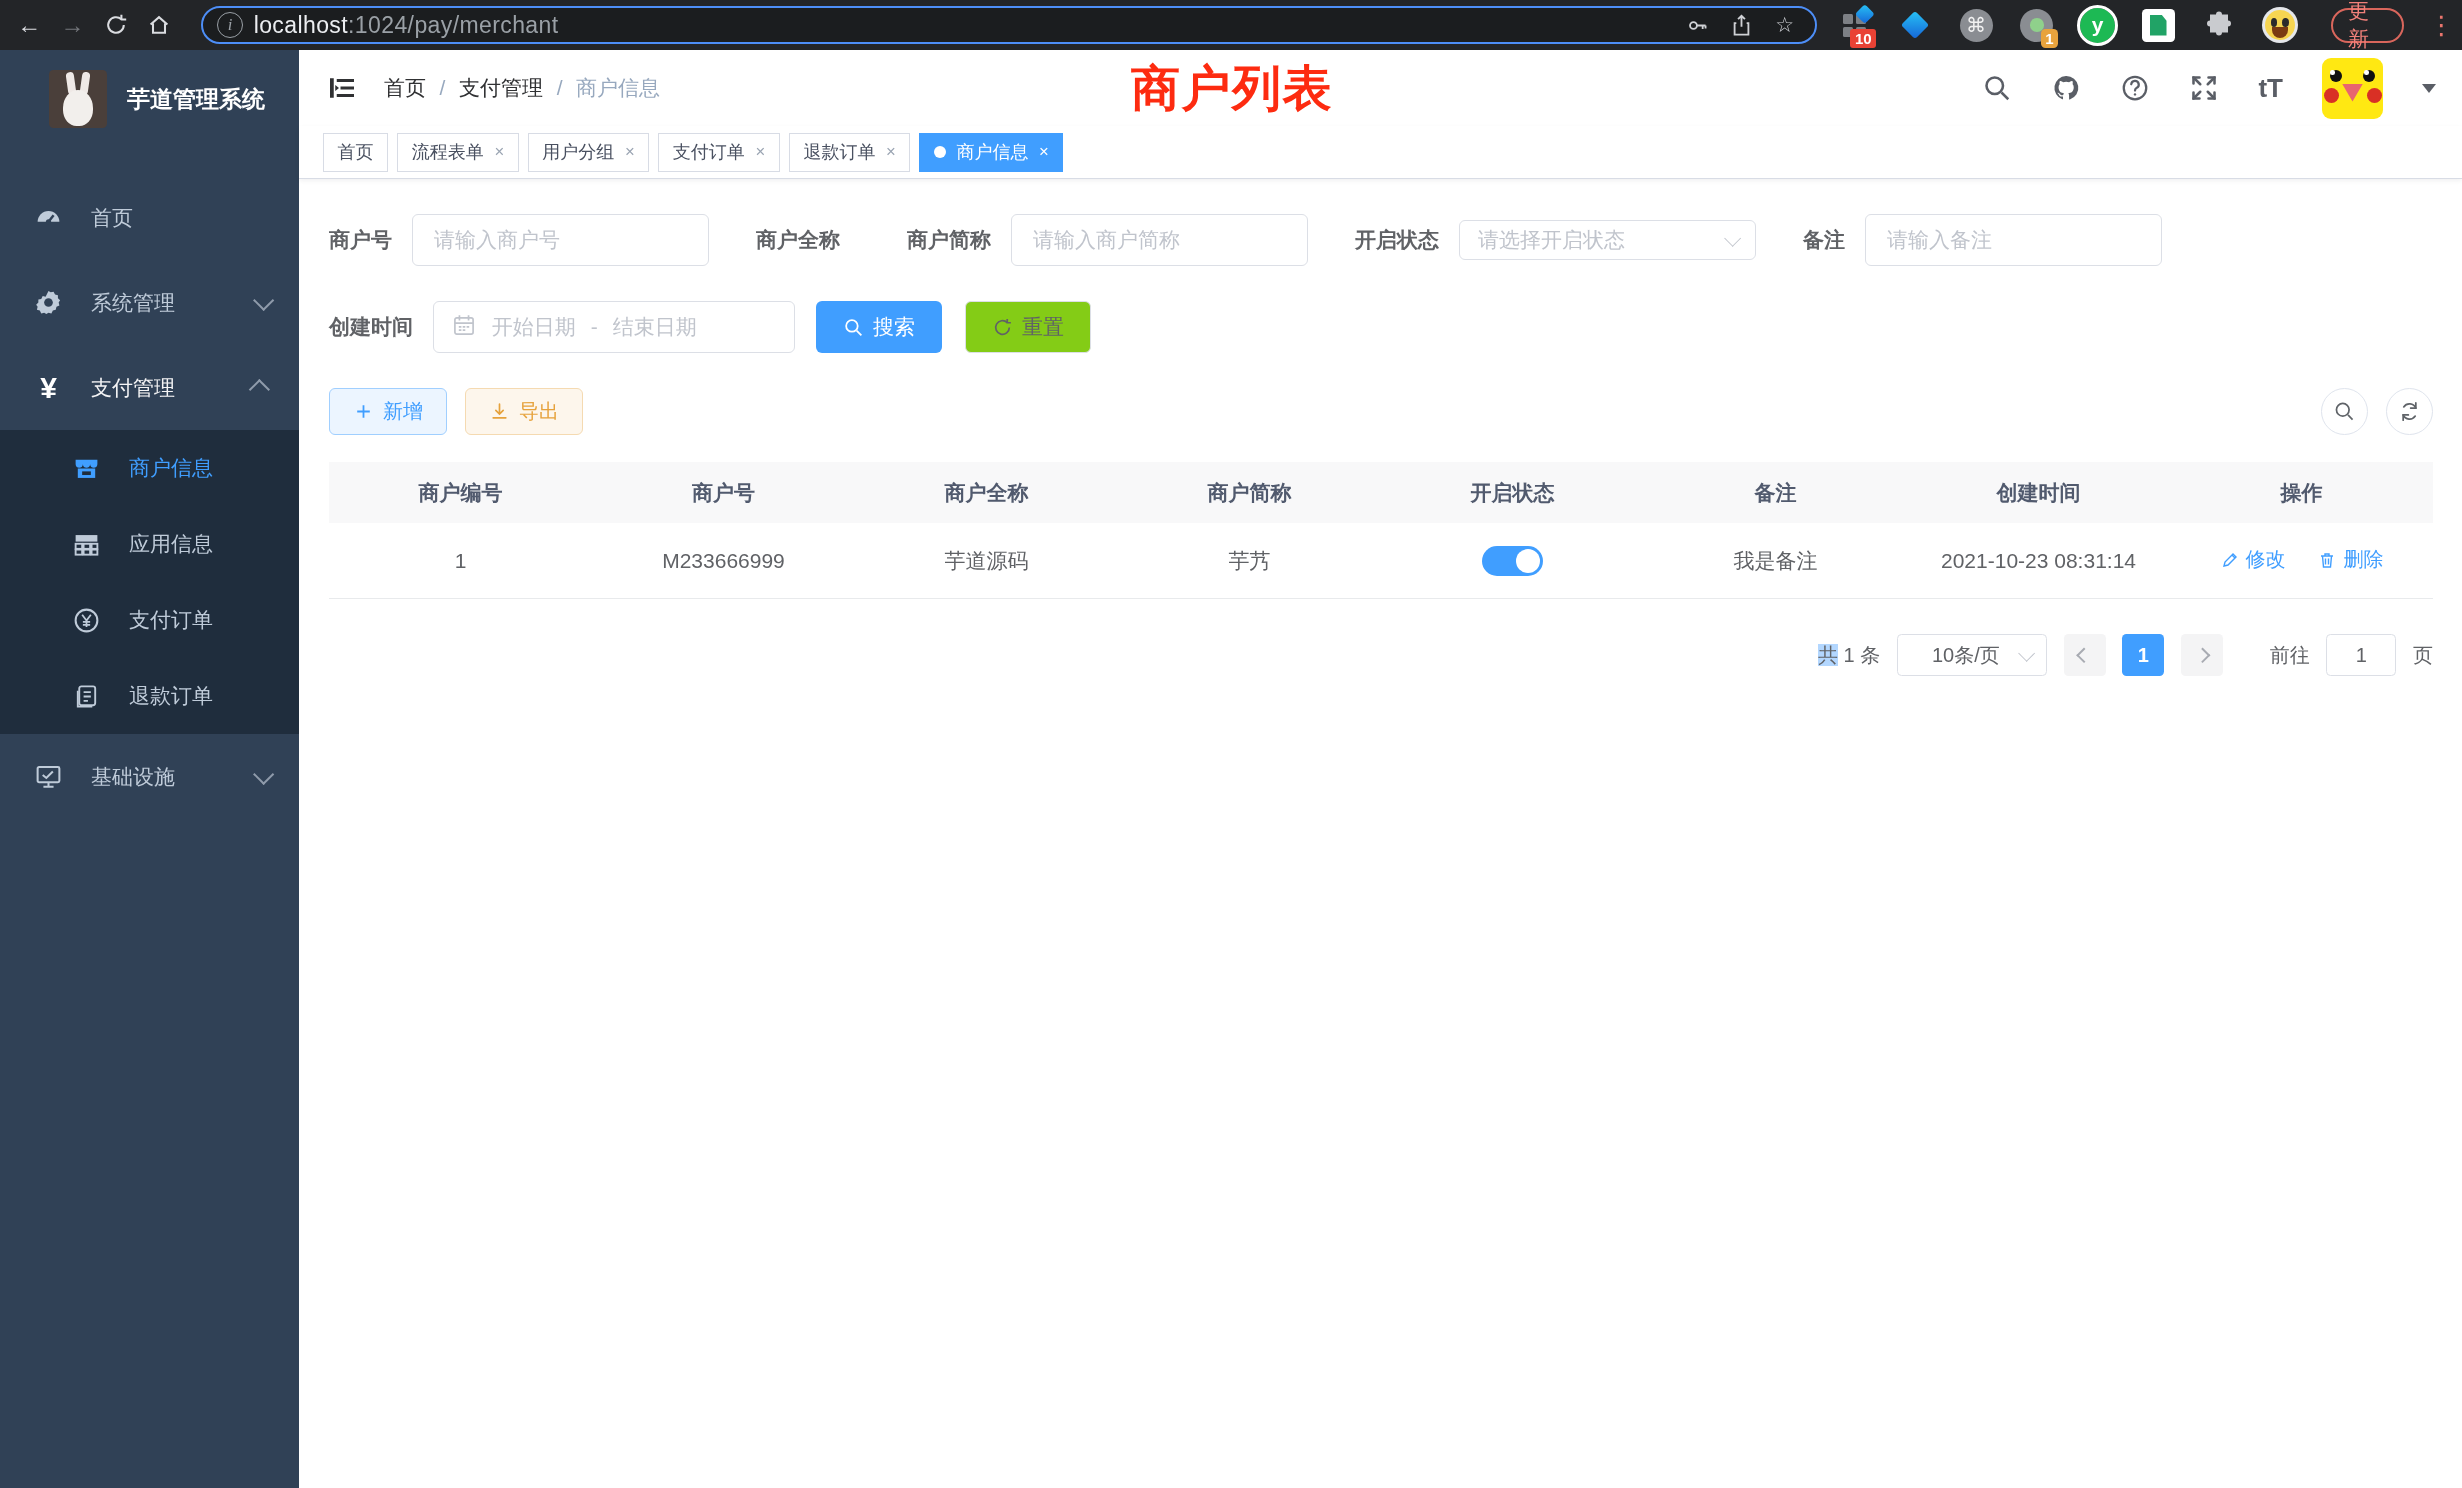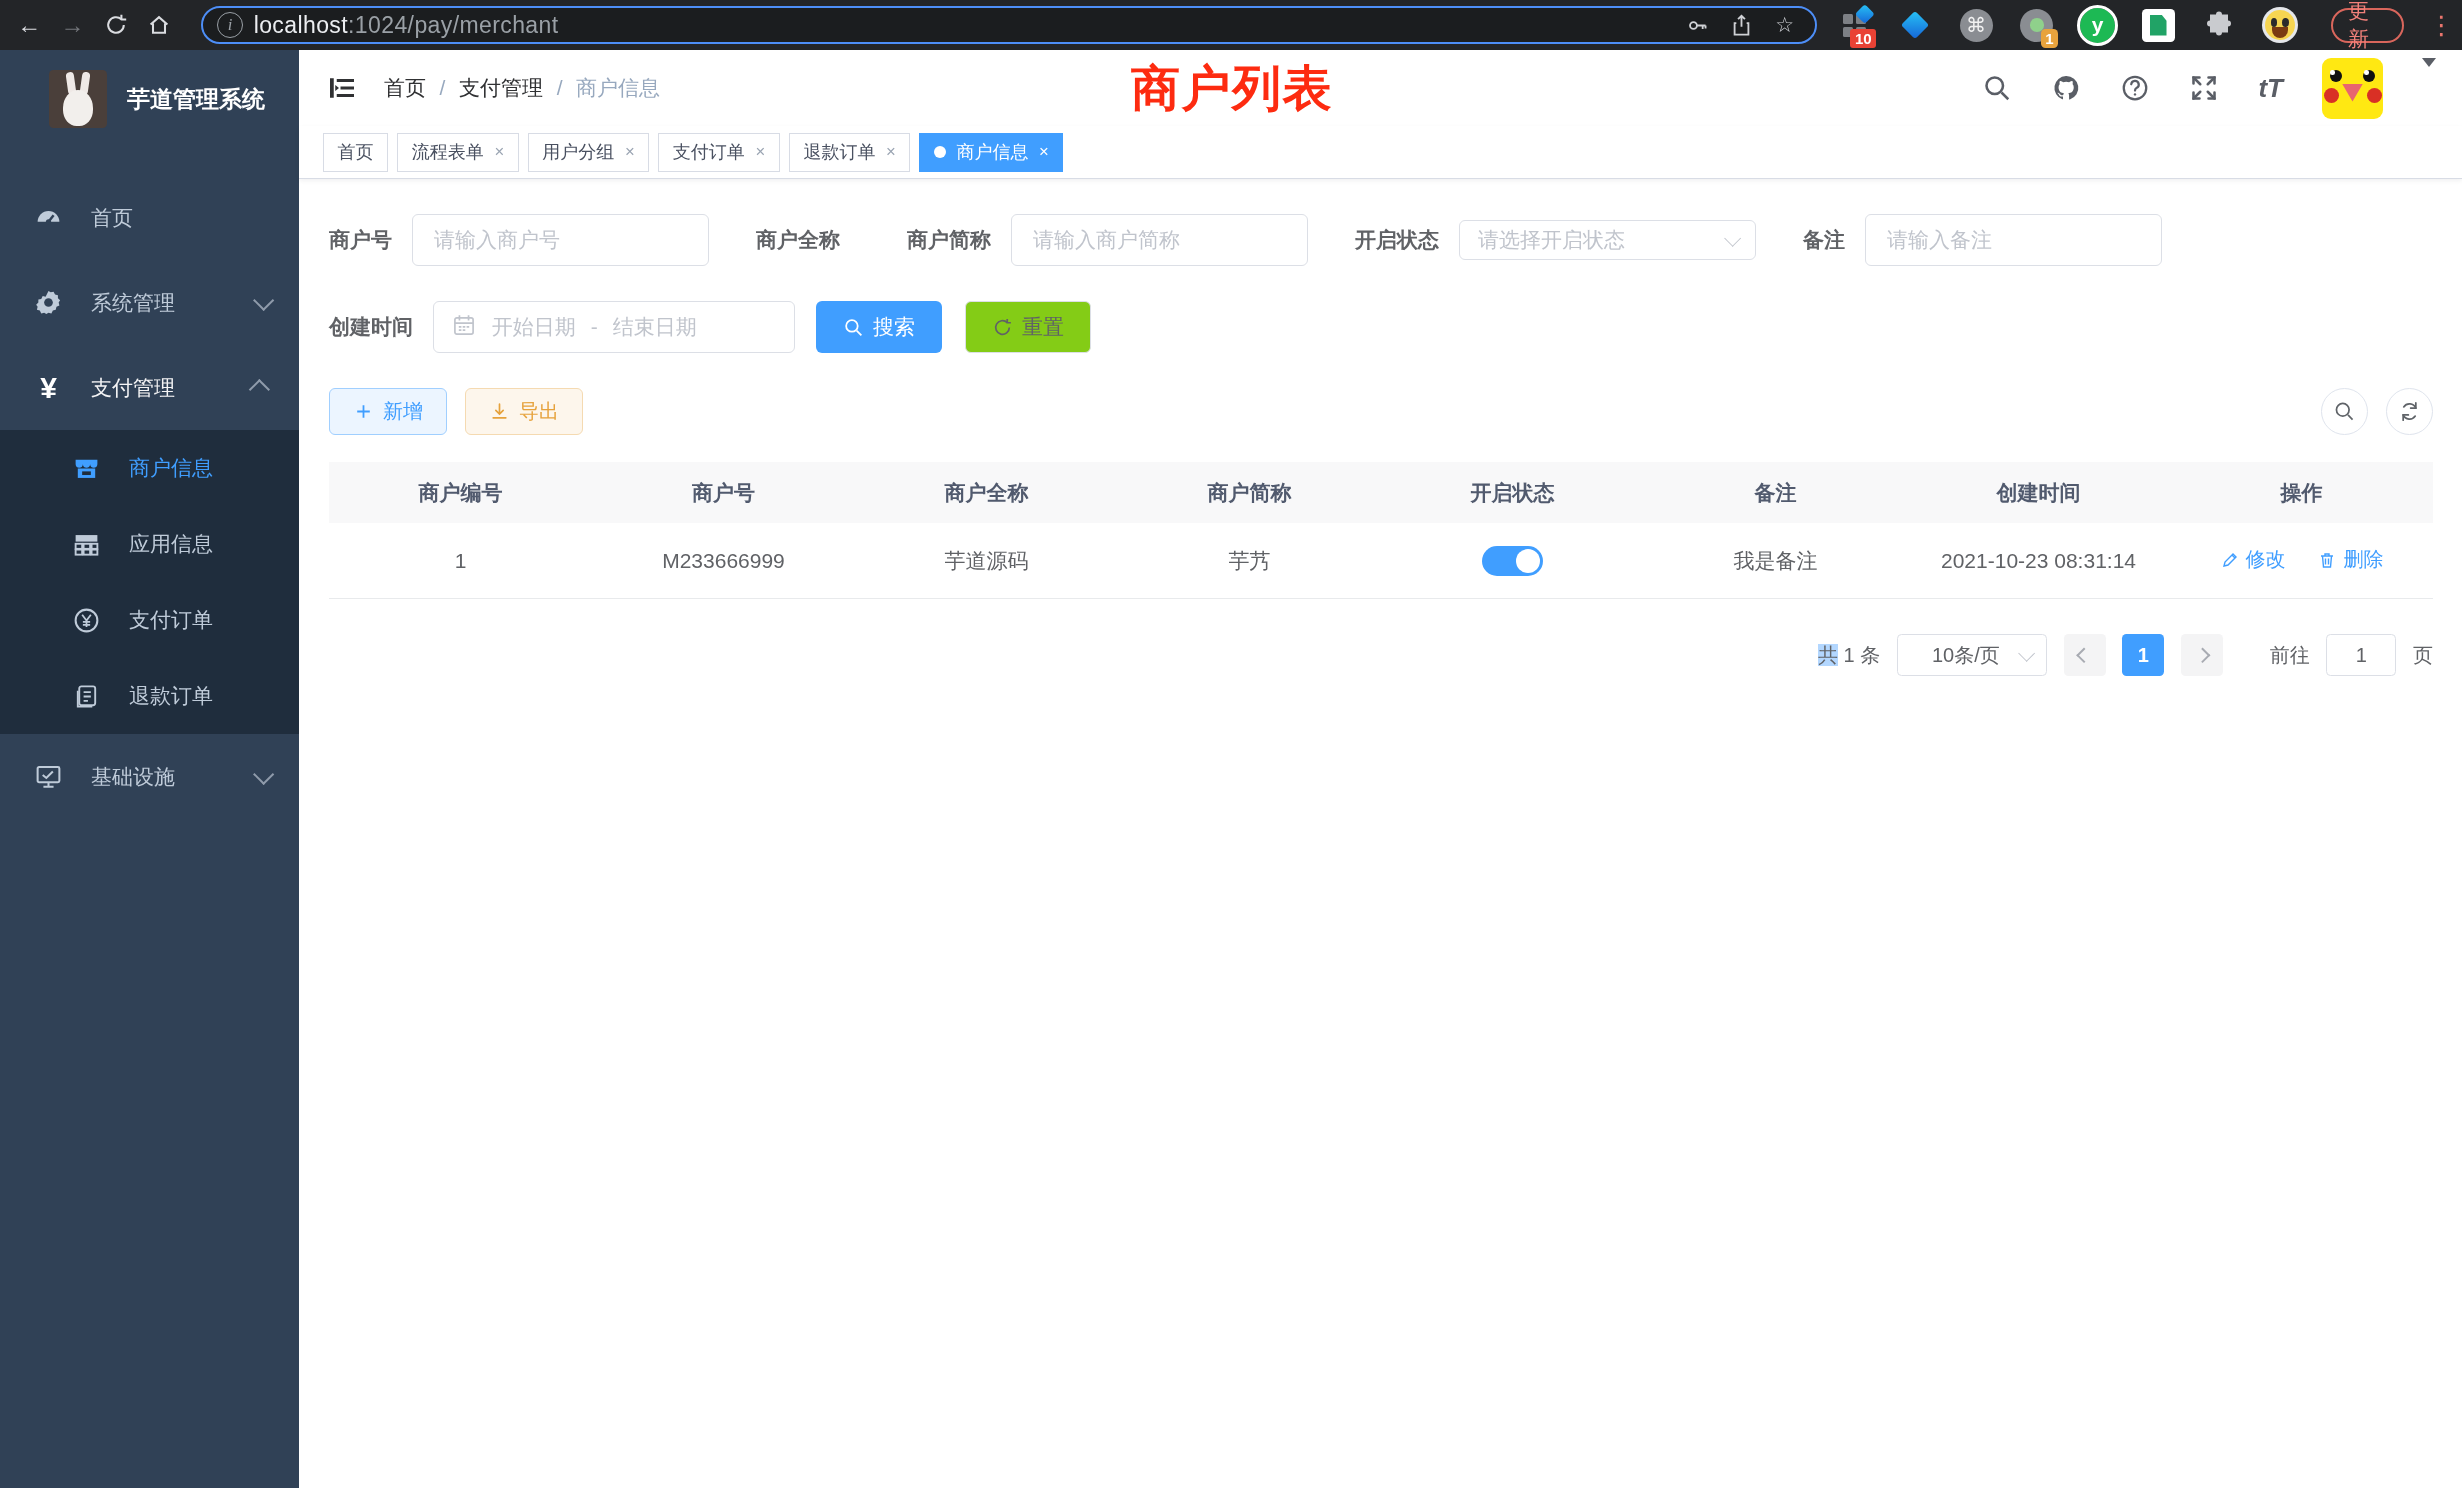--- a/index.html
+++ b/index.html
@@ -78,21 +78,21 @@
   .submenu .menu-item { height:76px; padding-left:70px; }
   .submenu .menu-item.active { color:#409eff; }
   .submenu .menu-item.active .mi { color:#409eff; }
 
   .main { flex:1; display:flex; flex-direction:column; min-width:0; background:#fff; }
   .app-header { height:76px; display:flex; align-items:center; padding:0 26px; flex-shrink:0; }
   .collapse-btn { width:33px; height:33px; color:#303133; display:flex; align-items:center; justify-content:center;}
   .collapse-btn svg { width:30px; height:30px; }
   .breadcrumb { display:flex; align-items:center; gap:13.6px; margin-left:26px; font-size:21px; }
   .bc-dark { color:#303133; } .bc-sep { color:#97a8be; } .bc-muted { color:#97a8be; }
-  .hdr-right { margin-left:auto; display:flex; gap:39px; color:#5a5e66;font-style:italic; }
+  .hdr-right { margin-left:auto; display:flex; align-items:center; gap:39px; color:#5a5e66; }
   .hdr-right svg { width:30px; height:30px; }
   .hicon { display:flex; align-items:center; justify-content:center; }
   .avatar { width:61px; height:61px; border-radius:9px; background:#ffe812; position:relative; overflow:hidden; }
   .avatar .eye { position:absolute; width:12px; height:12px; background:#111; border-radius:50%; top:12px; }
   .avatar .eye:after { content:""; position:absolute; width:4.5px; height:4.5px; background:#fff; border-radius:50%; top:0.8px; left:0.8px;}
   .avatar .cheek { position:absolute; width:15px; height:15px; background:#d93025; border-radius:50%; top:30px; }
   .avatar .mouth { position:absolute; left:20px; top:26px; width:21px; height:18px; background:#e8656f;
     clip-path:polygon(0 0,100% 0,50% 100%); }
   .avatar .mouth:after{ content:""; position:absolute; inset:0; background:#a41f2d; clip-path:polygon(15% 0,85% 0,50% 80%); opacity:.0;}
   .hdr-caret { width:0;height:0;border-left:7.6px solid transparent;border-right:7.6px solid transparent;border-top:9px solid #5a5e66; }

